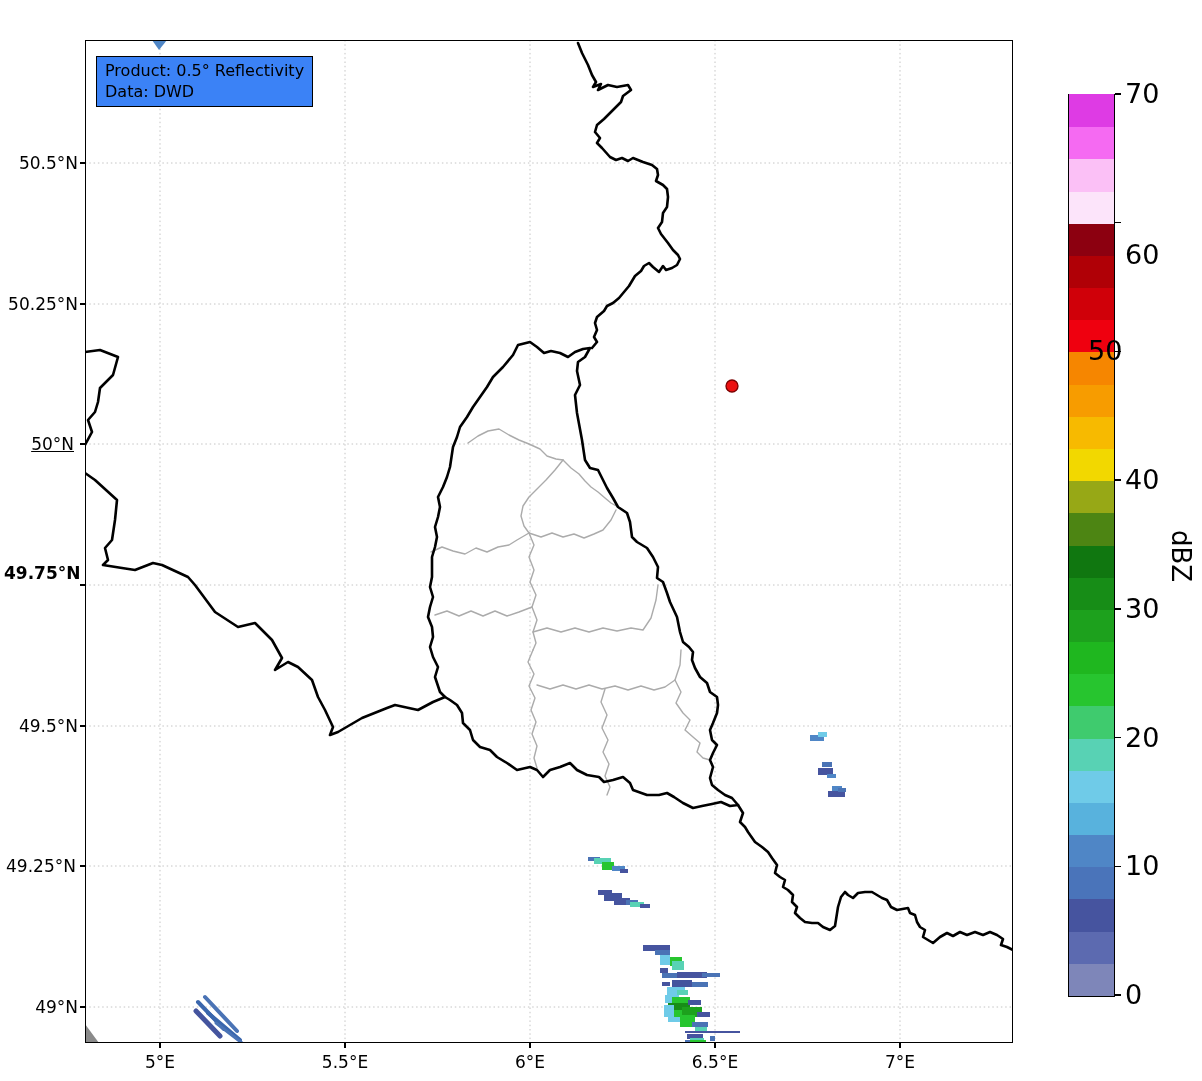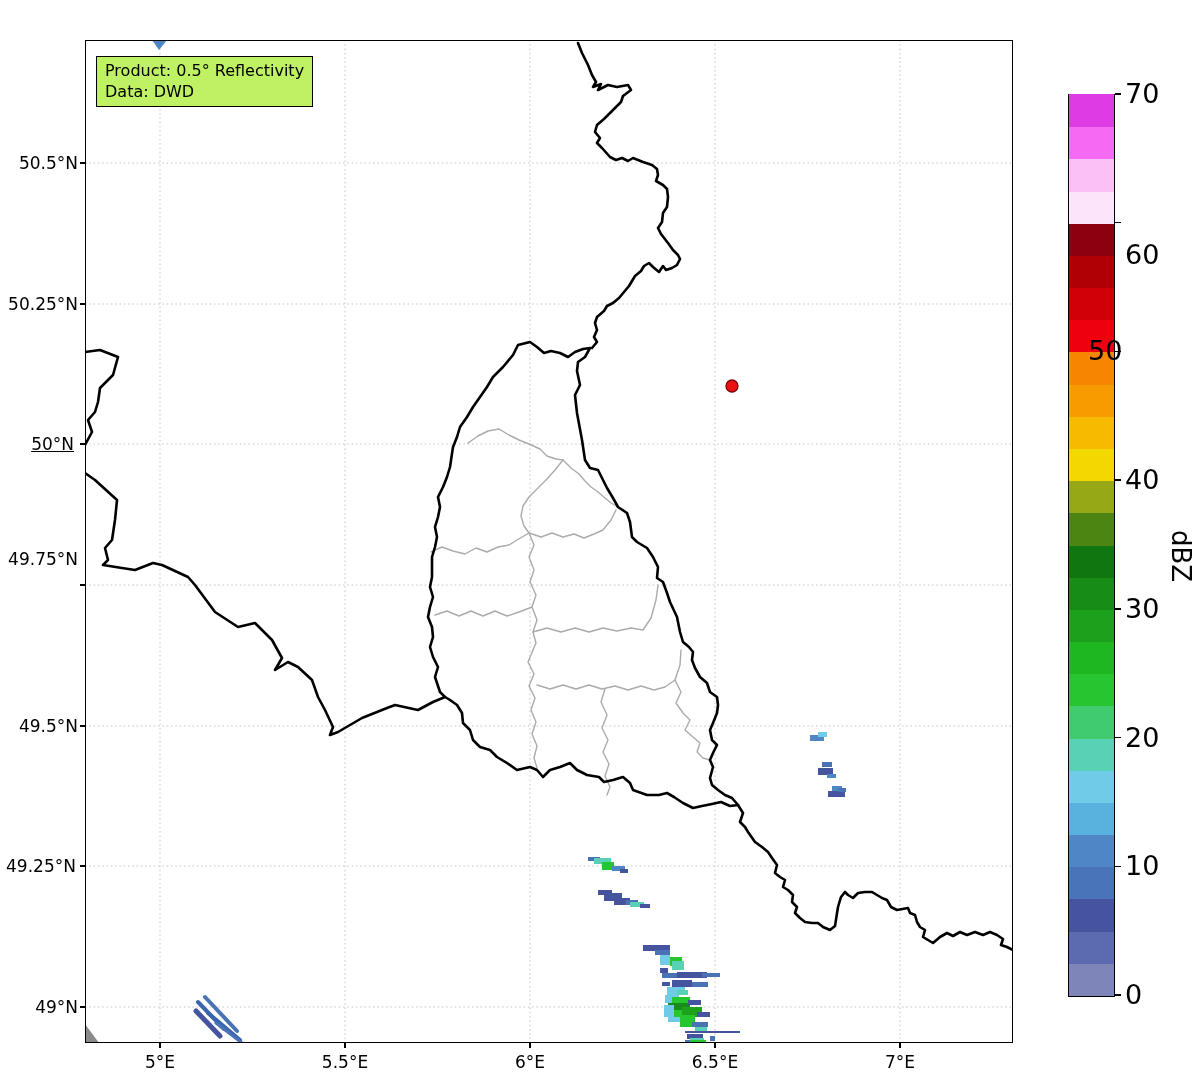--- a/index.html
+++ b/index.html
@@ -4,21 +4,21 @@
 <style>
   html,body{margin:0;padding:0;background:#ffffff;}
   #fig{position:relative;width:1202px;height:1081px;background:#ffffff;
        font-family:"DejaVu Sans","Liberation Sans",sans-serif;color:#000;overflow:hidden;}
   #title{position:absolute;left:85px;top:8px;width:928px;text-align:center;
          font-size:30px;line-height:32px;color:#000;white-space:nowrap;}
   #plot{position:absolute;left:85px;top:40px;width:928px;height:1003px;}
   #plot-frame{position:absolute;left:85px;top:40px;width:928px;height:1003px;
               border:1.6px solid #000;box-sizing:border-box;pointer-events:none;}
   #map-svg{position:absolute;left:0;top:0;width:928px;height:1003px;display:block;}
-  #infobox{position:absolute;left:96px;top:56px;background:#bef264;border:1.2px solid #000;
+  #infobox{position:absolute;left:96px;top:56px;background:#3b82f6;border:1.2px solid #000;
            padding:3px 8px 4px 8px;font-size:16px;line-height:21px;z-index:5;}
   .ytick-label{position:absolute;width:74px;text-align:right;font-size:17px;line-height:20px;}
   .xtick-label{position:absolute;width:90px;text-align:center;font-size:17px;line-height:20px;}
   .tickmark{position:absolute;background:#000;}
   #colorbar{position:absolute;left:1068px;top:94px;width:45px;height:901px;
             border:1.2px solid #000;box-sizing:content-box;}
   .cb-band{position:absolute;left:0;width:45px;}
   .cb-tick{position:absolute;width:6px;height:1.5px;background:#000;}
   .cb-label{position:absolute;font-size:27px;line-height:27px;}
   #cb-axis-label{position:absolute;left:1146px;top:520px;width:40px;height:60px;
@@ -147,21 +147,21 @@
     <div>Data: DWD</div>
   </div>
 
   <div id="yticks">
       <div class="ytick-label" style="left: 4px; top: 153px;">50.5°N</div>
       <div class="tickmark" style="left: 80px; top: 162px; width: 5px; height: 1.6px;"></div>
       <div class="ytick-label" style="left: 4px; top: 294px;">50.25°N</div>
       <div class="tickmark" style="left: 80px; top: 303px; width: 5px; height: 1.6px;"></div>
       <div class="ytick-label" style="left: 0; top: 434px; text-decoration: underline;">50°N</div>
       <div class="tickmark" style="left: 80px; top: 443px; width: 5px; height: 1.6px;"></div>
-      <div class="ytick-label" style="left: 4px; top: 549px;">49.75°N</div>
+      <div class="ytick-label" style="left: 4px; top: 563px; font-weight: bold;">49.75°N</div>
       <div class="tickmark" style="left: 80px; top: 584px; width: 5px; height: 1.6px;"></div>
       <div class="ytick-label" style="left: 4px; top: 716px;">49.5°N</div>
       <div class="tickmark" style="left: 80px; top: 725px; width: 5px; height: 1.6px;"></div>
       <div class="ytick-label" style="left: 4px; top: 856px; text-align: center;">49.25°N</div>
       <div class="tickmark" style="left: 80px; top: 865px; width: 5px; height: 1.6px;"></div>
       <div class="ytick-label" style="left: 4px; top: 997px;">49°N</div>
       <div class="tickmark" style="left: 80px; top: 1006px; width: 5px; height: 1.6px;"></div>
     </div>
   <div id="xticks">
       <div class="xtick-label" style="left: 115px; top: 1052px;">5°E</div>

